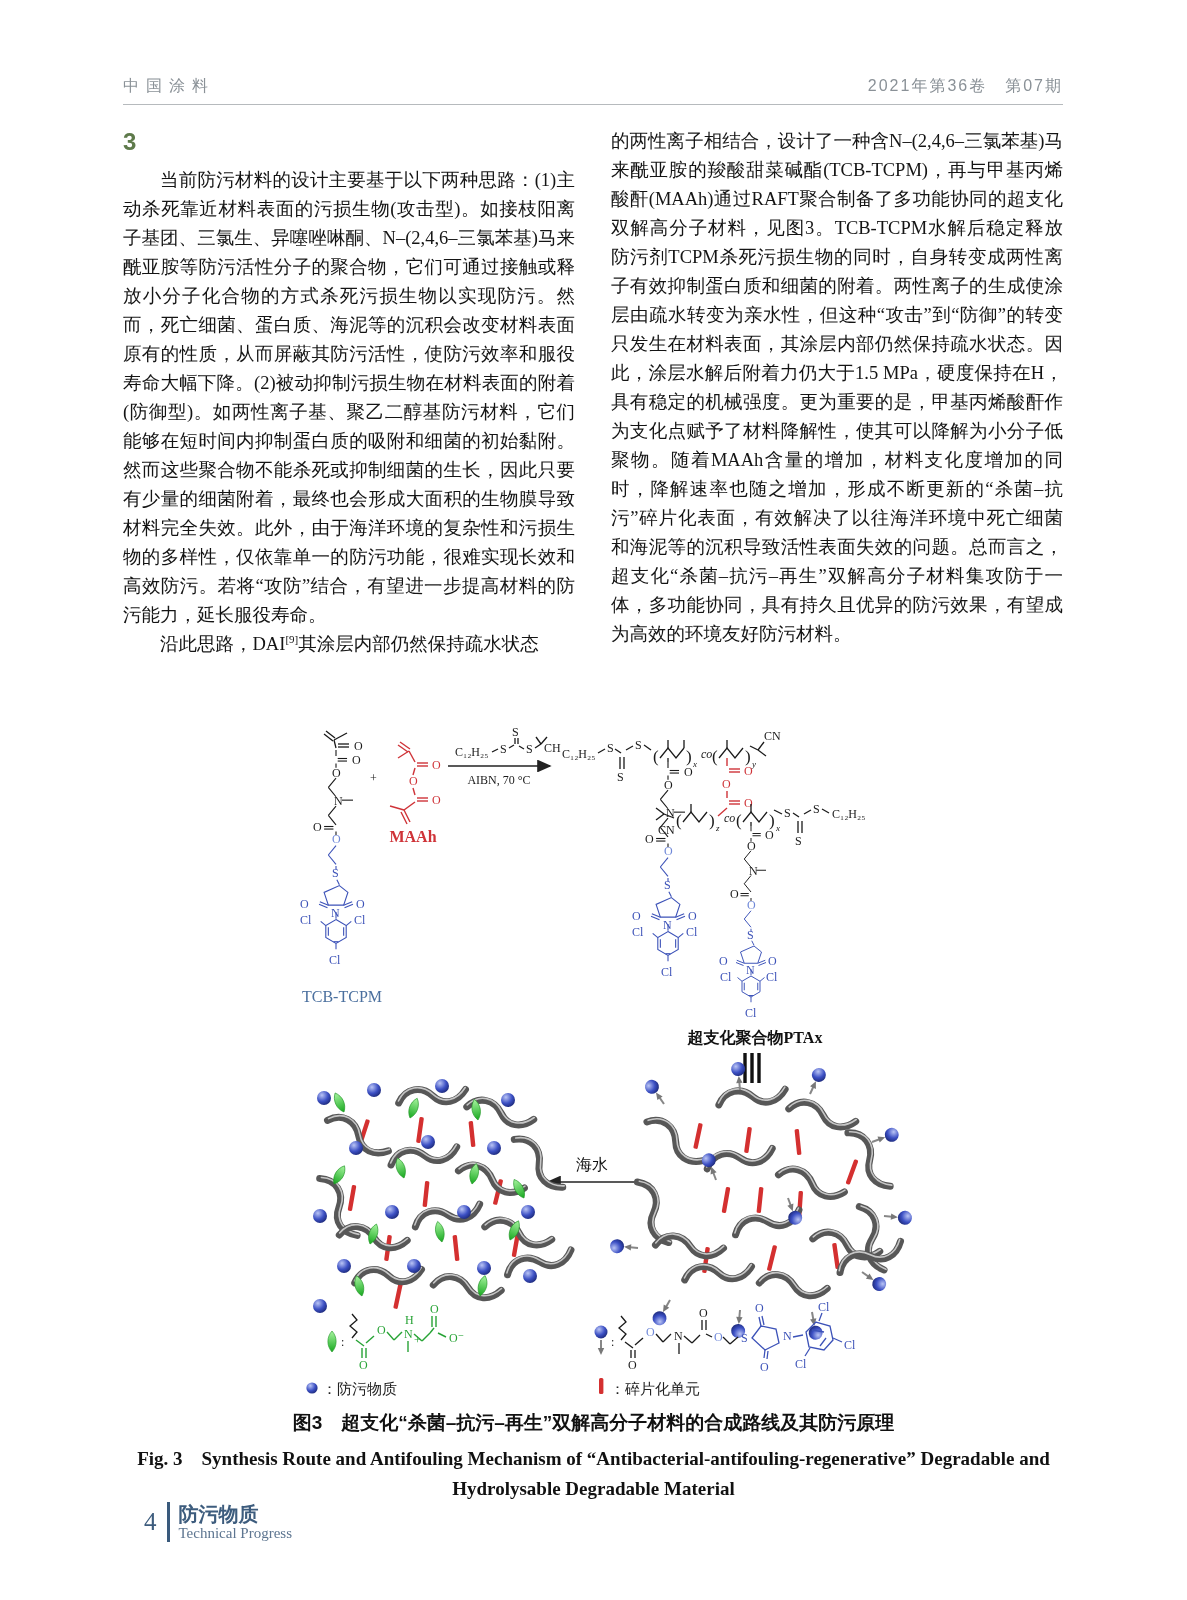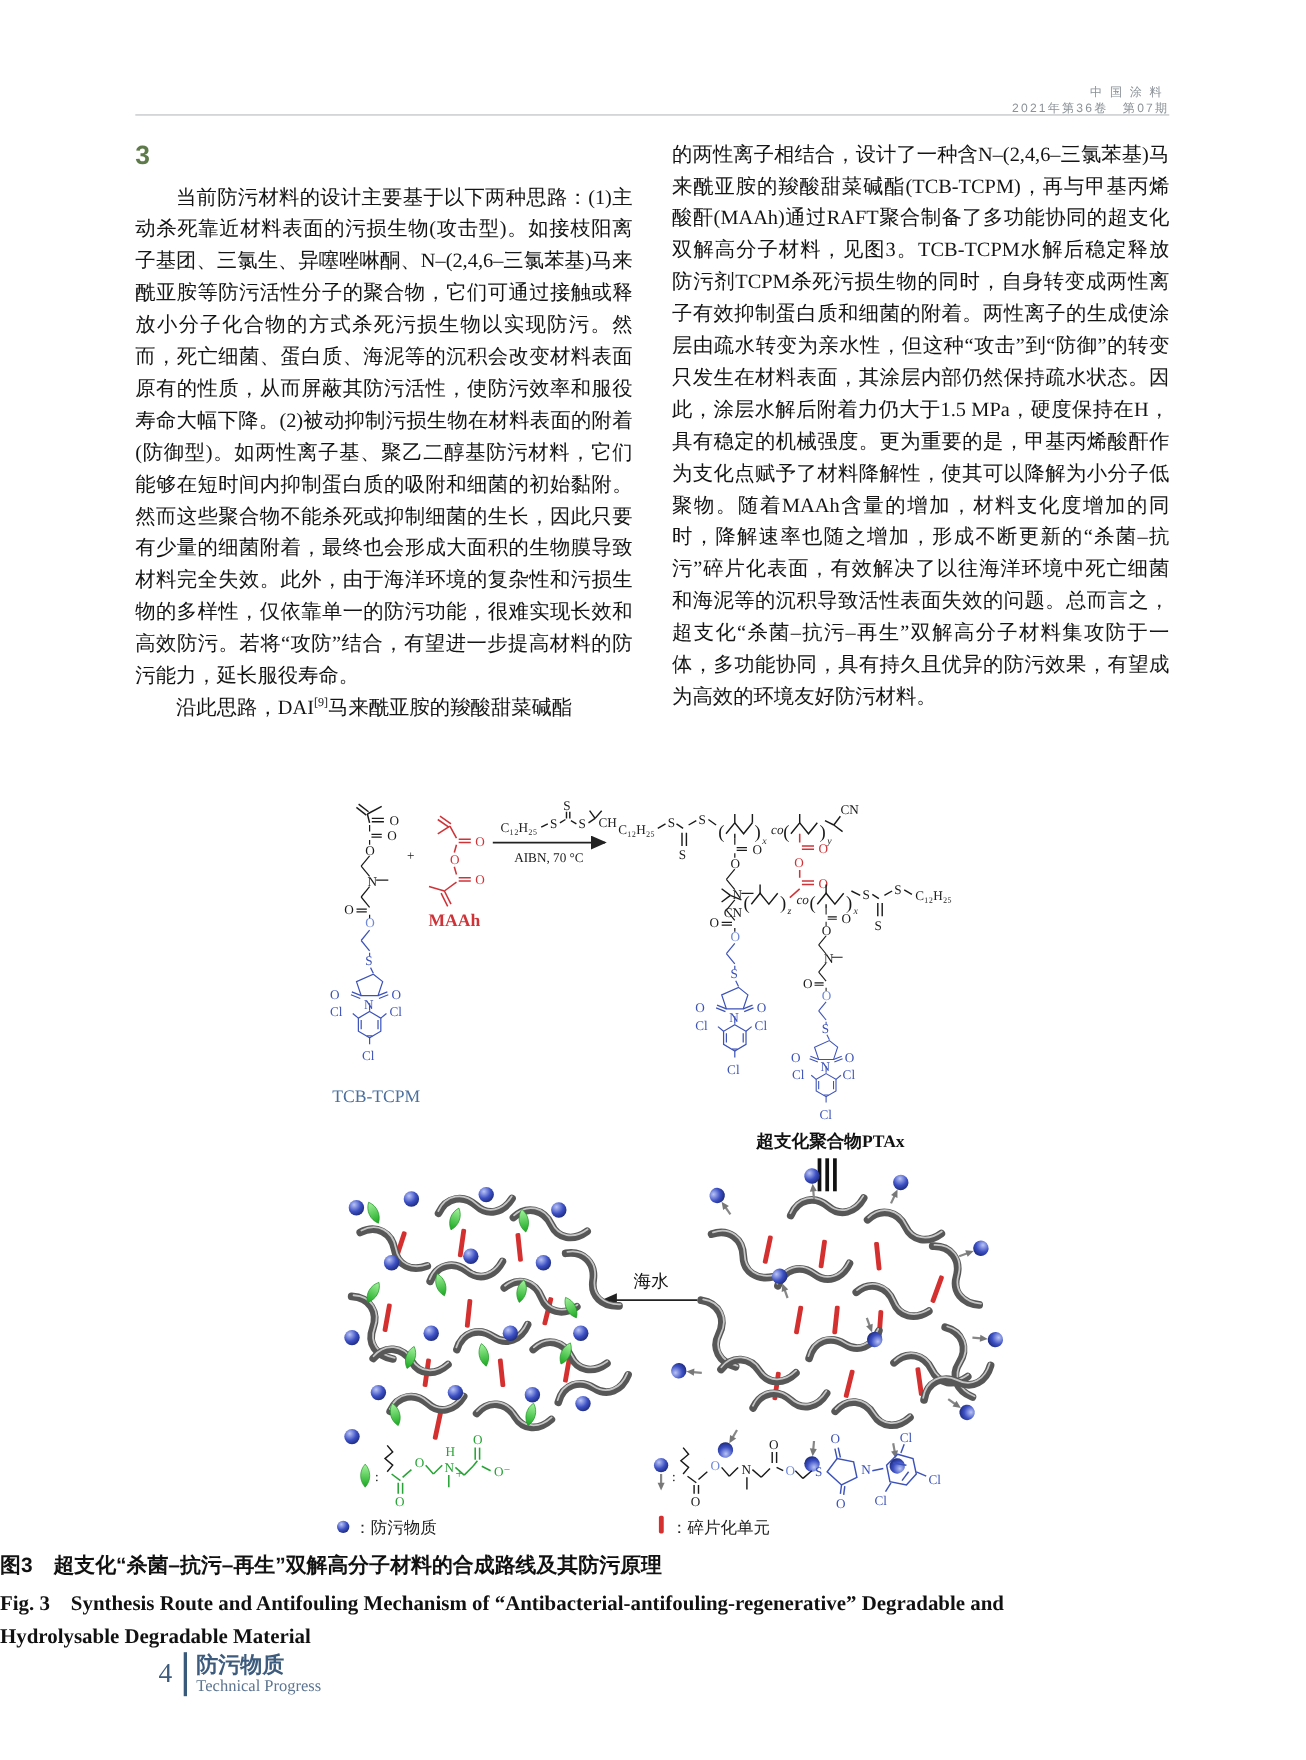--- a/index.html
+++ b/index.html
@@ -2,21 +2,21 @@
 <html><head>
 <meta charset="utf-8">
 <style>
   html,body{margin:0;padding:0;background:#ffffff;}
   .page{position:relative;width:1187px;height:1600px;background:#fff;overflow:hidden;
         font-family:"Liberation Serif","DejaVu Serif",serif;color:#141414;}
   
   .hdr{position:absolute;top:76px;left:123px;width:940px;display:flex;
        justify-content:space-between;align-items:flex-end;
        font-family:"Liberation Sans","DejaVu Sans",sans-serif;
-       font-size:11px;color:#8a9197;flex-direction:column;}
+       font-size:16px;color:#8a9197;}
   .hdr .jname{letter-spacing:7px;}
   .hdr .jissue{letter-spacing:2px;}
   .hdr-rule{position:absolute;top:104px;left:123px;width:940px;height:1px;background:#b6babd;}
   
   .col{position:absolute;top:126px;width:452px;font-size:18.5px;line-height:29px;
        text-align:justify;text-justify:inter-ideograph;}
   .col-left{left:123px;}
   .col-right{left:611px;top:127px;}
   .sec-head{display:flex;font-family:"Liberation Sans","DejaVu Sans",sans-serif;
             font-weight:bold;color:#5e7a4b;font-size:24px;line-height:31px;margin-bottom:9px;}
@@ -38,21 +38,21 @@
   .bond{stroke:#1a1a1a;stroke-width:1.3;fill:none;}
   .bondb{stroke:#3c52b8;stroke-width:1.3;fill:none;}
   .bondr{stroke:#cf3338;stroke-width:1.4;fill:none;}
   .bondg{stroke:#27a335;stroke-width:1.4;fill:none;}
   .paren{font-size:17px;fill:#1a1a1a;}
   .lbl-steel{font-size:16px;fill:#4a6f9e;}
   .lbl-red{font-size:16px;font-weight:bold;fill:#cf3338;}
   .lbl-cjk{font-size:16px;fill:#111;font-weight:bold;}
   .lbl-leg{font-size:15px;fill:#222;}
   
-  .cap{position:absolute;top:1410px;left:0;width:1187px;text-align:left;}
+  .cap{position:absolute;top:1410px;left:0;width:1187px;text-align:center;}
   .cap .zh{font-family:"Liberation Sans","DejaVu Sans",sans-serif;font-weight:bold;
            font-size:19px;color:#111;margin-bottom:8px;}
   .cap .en{font-weight:bold;font-size:19px;line-height:30px;color:#111;}
   
   .ftr{position:absolute;top:1502px;left:144px;display:flex;align-items:center;}
   .ftr .pnum{font-size:25px;color:#3d5c7d;margin-right:10px;}
   .ftr .bar{width:3px;height:40px;background:#3a5a7c;margin-right:9px;}
   .ftr .zh{font-family:"Liberation Sans","DejaVu Sans",sans-serif;font-weight:bold;
            font-size:20px;color:#3d5c7d;line-height:22px;}
   .ftr .en{font-size:15px;color:#5d7590;line-height:17px;}
@@ -68,21 +68,21 @@
   </div>
   <div class="hdr-rule"></div>
 
   <div class="col col-left">
     <div class="sec-head">
       <span class="sec-num">3</span>
       <span class="sec-title">
       </span>
     </div>
     <p class="ind">当前防污材料的设计主要基于以下两种思路：(1)主动杀死靠近材料表面的污损生物(攻击型)。如接枝阳离子基团、三氯生、异噻唑啉酮、N–(2,4,6–三氯苯基)马来酰亚胺等防污活性分子的聚合物，它们可通过接触或释放小分子化合物的方式杀死污损生物以实现防污。然而，死亡细菌、蛋白质、海泥等的沉积会改变材料表面原有的性质，从而屏蔽其防污活性，使防污效率和服役寿命大幅下降。(2)被动抑制污损生物在材料表面的附着(防御型)。如两性离子基、聚乙二醇基防污材料，它们能够在短时间内抑制蛋白质的吸附和细菌的初始黏附。然而这些聚合物不能杀死或抑制细菌的生长，因此只要有少量的细菌附着，最终也会形成大面积的生物膜导致材料完全失效。此外，由于海洋环境的复杂性和污损生物的多样性，仅依靠单一的防污功能，很难实现长效和高效防污。若将“攻防”结合，有望进一步提高材料的防污能力，延长服役寿命。</p>
-    <p class="ind"><span>沿此思路，DAI</span><sup>[9]</sup><span>马来酰亚胺的羧酸甜菜碱酯</span></p>
+    <p class="ind"><span>沿此思路，DAI</span><sup>[9]</sup><span>其涂层内部仍然保持疏水状态</span></p>
   </div>
 
   <div class="col col-right">
     <p>的两性离子相结合，设计了一种含N–(2,4,6–三氯苯基)马来酰亚胺的羧酸甜菜碱酯(TCB-TCPM)，再与甲基丙烯酸酐(MAAh)通过RAFT聚合制备了多功能协同的超支化双解高分子材料，见图3。TCB-TCPM水解后稳定释放防污剂TCPM杀死污损生物的同时，自身转变成两性离子有效抑制蛋白质和细菌的附着。两性离子的生成使涂层由疏水转变为亲水性，但这种“攻击”到“防御”的转变只发生在材料表面，其涂层内部仍然保持疏水状态。因此，涂层水解后附着力仍大于1.5 MPa，硬度保持在H，具有稳定的机械强度。更为重要的是，甲基丙烯酸酐作为支化点赋予了材料降解性，使其可以降解为小分子低聚物。随着MAAh含量的增加，材料支化度增加的同时，降解速率也随之增加，形成不断更新的“杀菌–抗污”碎片化表面，有效解决了以往海洋环境中死亡细菌和海泥等的沉积导致活性表面失效的问题。总而言之，超支化“杀菌–抗污–再生”双解高分子材料集攻防于一体，多功能协同，具有持久且优异的防污效果，有望成为高效的环境友好防污材料。</p>
   </div>
 
   <div class="fig">
   <svg width="1187" height="705" viewBox="0 0 1187 705">
     <defs>
       <radialGradient id="bg" cx="0.35" cy="0.3" r="0.8">

